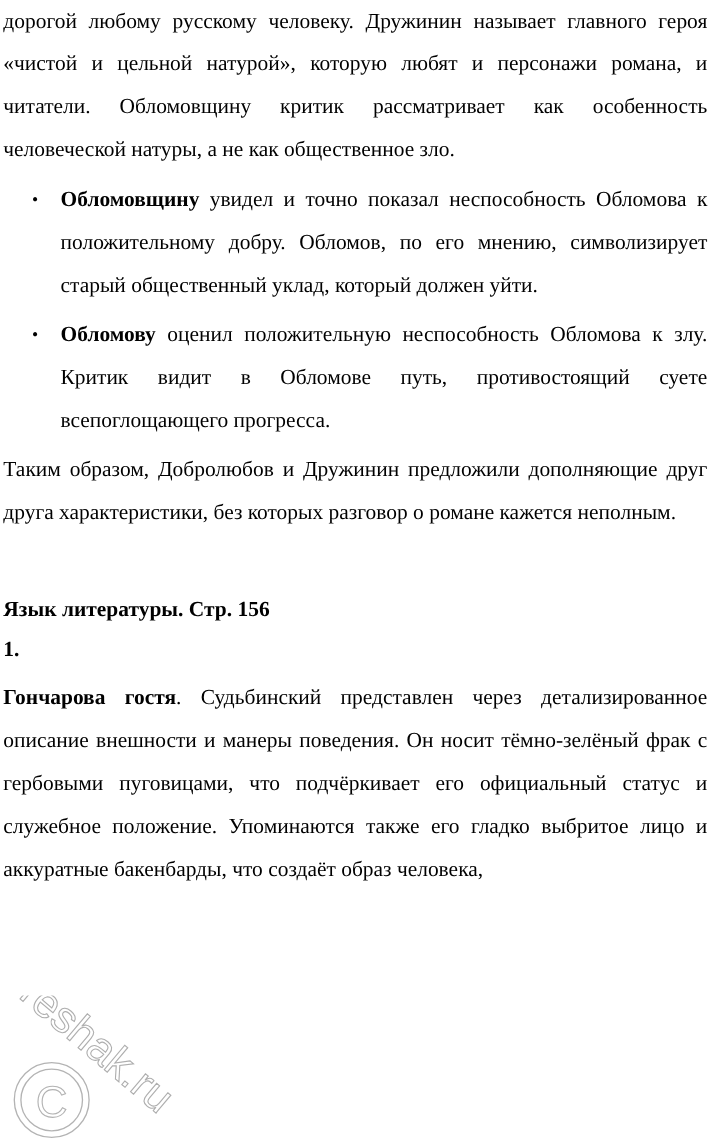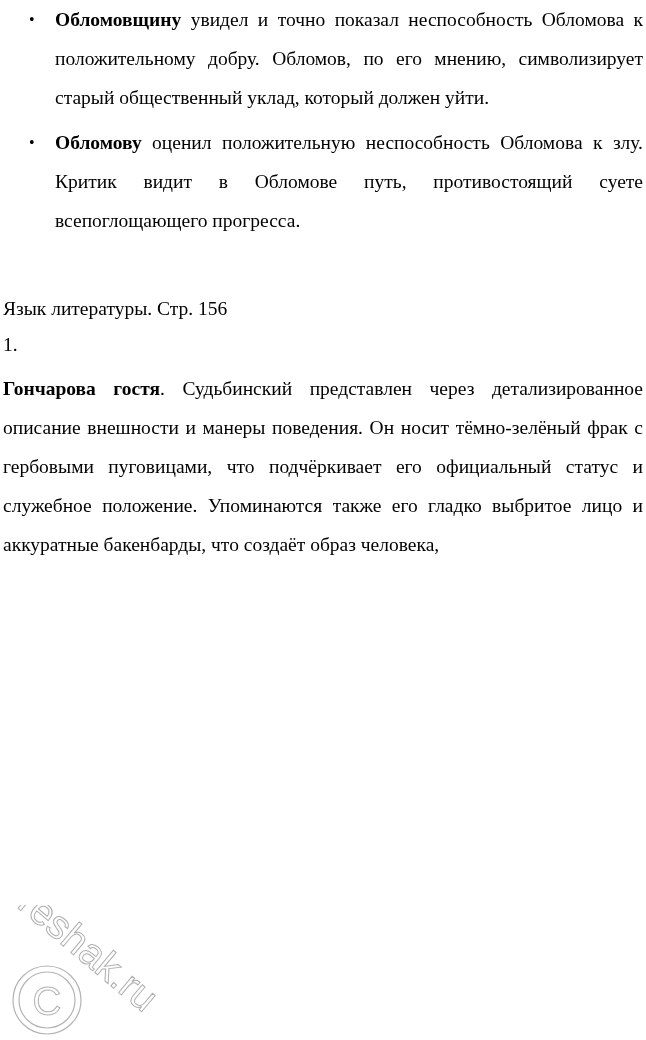--- a/index.html
+++ b/index.html
@@ -41,48 +41,50 @@
       margin-bottom: 6px;
     }
     li .bullet {
       position: absolute;
       left: 26px;
       top: 0;
       line-height: 39px;
       font-size: 16px;
     }
     .spacer { height: 45px; }
-    .heading { line-height: 36px; font-weight: normal; }
+    .heading { line-height: 36px; font-weight: bold; }
     .watermark {
       position: absolute;
       left: 2px;
       top: 905px;
       width: 160px;
       height: 140px;
       pointer-events: none;
     }
   </style>
 </head>
 <body>
 
 <div class="page">
 
+  <p class="blk">дорогой любому русскому человеку. Дружинин называет главного героя «чистой и цельной натурой», которую любят и персонажи романа, и читатели. Обломовщину критик рассматривает как особенность человеческой натуры, а не как общественное зло.</p>
 
 
   <ul>
     <li>
       <span class="bullet">•</span>
       <p><b>Обломовщину</b><span> увидел и точно показал неспособность Обломова к положительному добру. Обломов, по его мнению, символизирует старый общественный уклад, который должен уйти.</span></p>
     </li>
     <li>
       <span class="bullet">•</span>
       <p><b>Обломову</b><span> оценил положительную неспособность Обломова к злу. Критик видит в Обломове путь, противостоящий суете всепоглощающего прогресса.</span></p>
     </li>
   </ul>
 
+  <p class="blk">Таким образом, Добролюбов и Дружинин предложили дополняющие друг друга характеристики, без которых разговор о романе кажется неполным.</p>
 
   <div class="spacer"></div>
 
   <p class="heading">Язык литературы. Стр. 156</p>
   <p class="heading blk">1.</p>
 
 
   <p><b>Гончарова гостя</b><span>. Судьбинский представлен через детализированное описание внешности и манеры поведения. Он носит тёмно-зелёный фрак с гербовыми пуговицами, что подчёркивает его официальный статус и служебное положение. Упоминаются также его гладко выбритое лицо и аккуратные бакенбарды, что создаёт образ человека,</span></p>
 
 </div>

